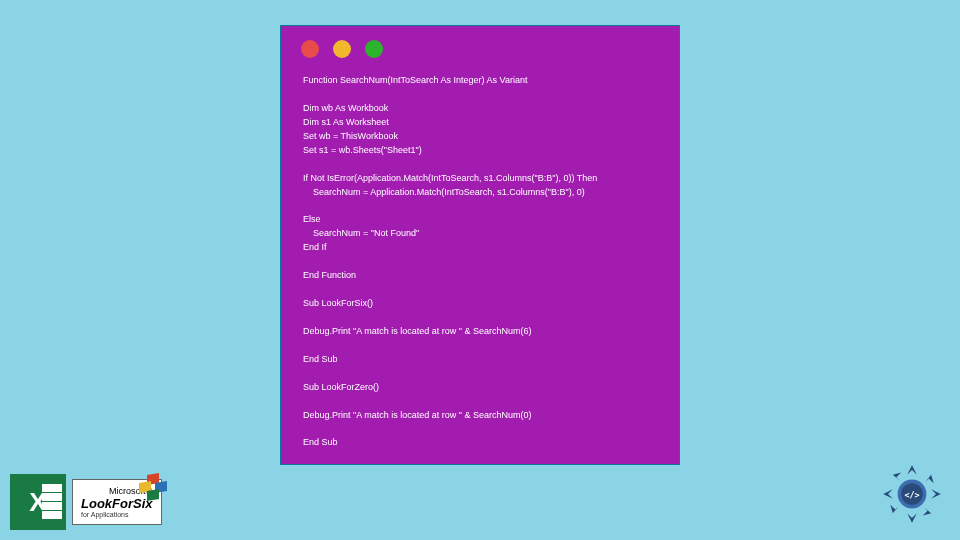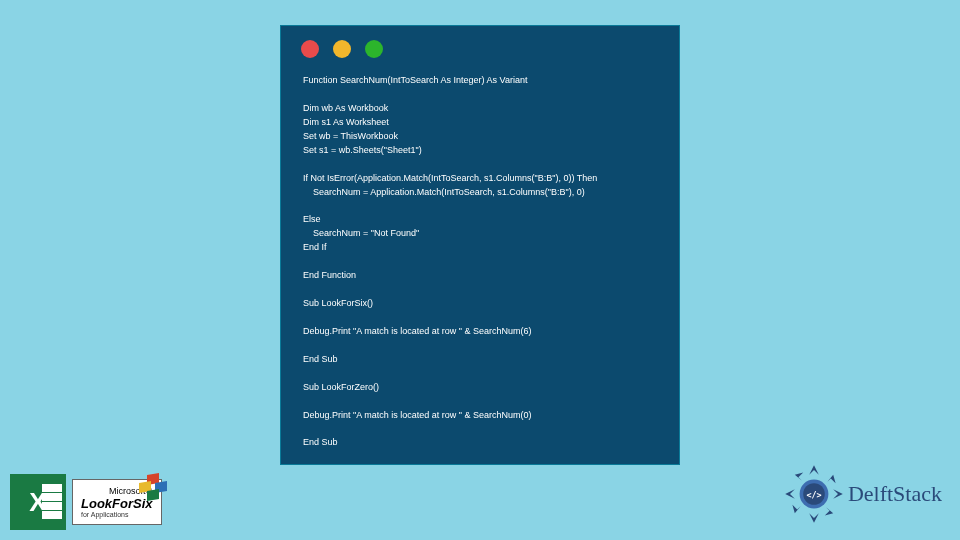--- a/index.html
+++ b/index.html
@@ -10,21 +10,21 @@
     font-family: Arial, Helvetica, sans-serif;
     position: relative;
     overflow: hidden;
   }
   .code-window {
     position: absolute;
     left: 280px;
     top: 25px;
     width: 400px;
     height: 440px;
-    background: #0c4a6e;
+    background: #a21caf;
     border: 1px solid #0a7a98;
   }
   .titlebar {
     display: flex;
     gap: 14px;
     padding: 14px 20px 6px 20px;
   }
   .tbtn {
     width: 18px;
     height: 18px;
@@ -188,14 +188,13 @@
         <polygon points="82,18 86,32 78,24 72,30"></polygon>
         <polygon points="82,82 68,86 76,78 70,72"></polygon>
         <polygon points="18,82 14,68 22,76 28,70"></polygon>
         <polygon points="18,18 32,14 24,22 30,28"></polygon>
       </g>
       <circle cx="50" cy="50" r="24" fill="#3d6db0"></circle>
       <circle cx="50" cy="50" r="18" fill="#2a4a7a"></circle>
       <text x="50" y="56" text-anchor="middle" fill="#fff" font-size="14" font-family="monospace" font-weight="bold">&lt;/&gt;</text>
     </svg>
   </div>
-  <div class="delft-text">DelftStack</div>
 </div>
 
 </body></html>

